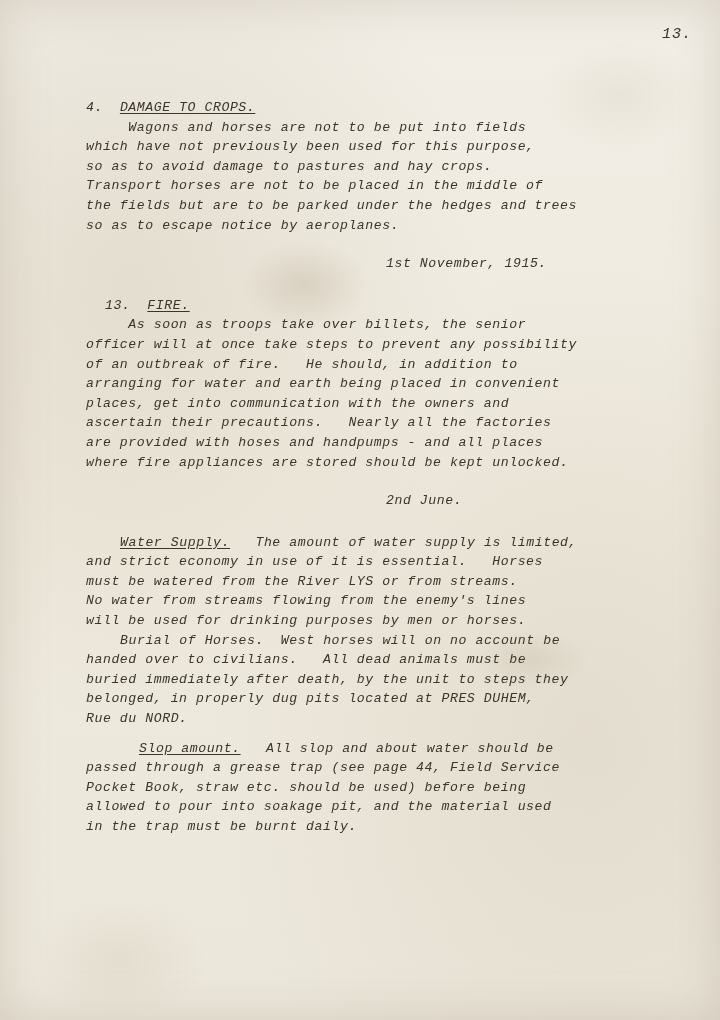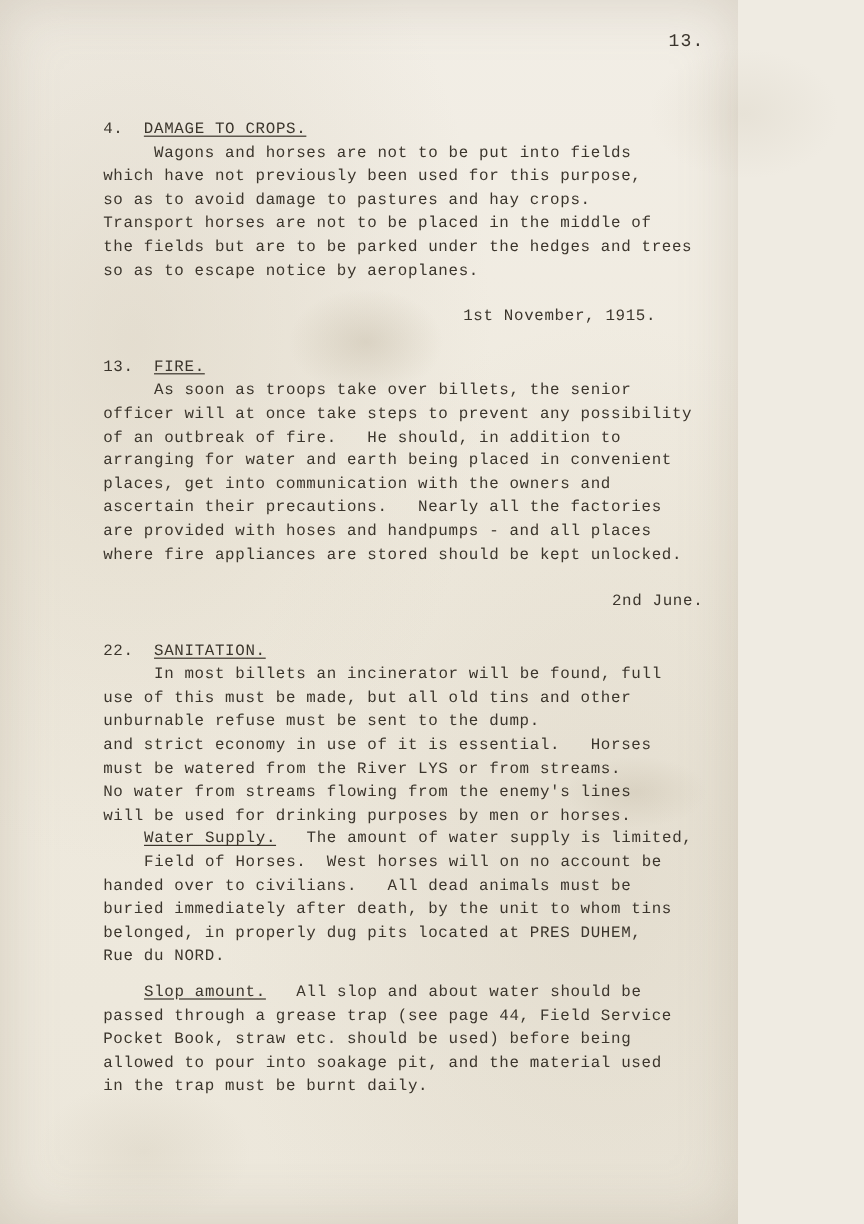--- a/index.html
+++ b/index.html
@@ -9,26 +9,27 @@
   body {
     width: 720px;
     height: 1020px;
     background: #efebe2;
     font-family: "Liberation Mono", "DejaVu Sans Mono", monospace;
     color: #2a2622;
     overflow: hidden;
   }
   #page {
     position: relative;
-    width: 615px;
+    width: 720px;
     height: 1020px;
     background:
       radial-gradient(ellipse at 18% 28%, rgba(205,195,175,0.35) 0%, rgba(205,195,175,0.0) 42%),
       radial-gradient(ellipse at 82% 72%, rgba(200,190,170,0.28) 0%, rgba(200,190,170,0.0) 45%),
       linear-gradient(180deg, #f2eee6 0%, #efeade 45%, #ece7db 100%);
+    font-style: italic;
   }
   
   .blotch {
     position: absolute;
     border-radius: 50%;
     pointer-events: none;
   }
   .b1 { left: 240px; top: 240px; width: 130px; height: 90px;
         background: radial-gradient(ellipse, rgba(176,164,140,0.30), rgba(176,164,140,0) 70%); }
   .b2 { left: 470px; top: 630px; width: 120px; height: 60px;
@@ -65,32 +66,32 @@
   }
 
   .para { margin: 0; white-space: pre-wrap; }
   .gap-s { height: 10px; }
   .gap-m { height: 19px; }
   .gap-l { height: 22px; }
 
   .heading-line {
     display: block;
     white-space: pre-wrap;
+    margin-left: 19px;
   }
   .num { display: inline; }
   .u { text-decoration: underline; text-underline-offset: 2px; }
   .indent { display: inline-block; width: 34px; }
   .center-date {
     display: block;
     padding-left: 300px;
   }
   .center-date2 {
     display: block;
     padding-left: 300px;
-    text-align: center;
   }
 
   
   #body-text .para:nth-child(odd) { margin-left: 0px; }
 </style>
 </head>
 <body>
 
 <div id="page">
 
@@ -123,34 +124,30 @@
 arranging for water and earth being placed in convenient
 places, get into communication with the owners and
 ascertain their precautions.   Nearly all the factories
 are provided with hoses and handpumps - and all places
 where fire appliances are stored should be kept unlocked.</div>
     <div class="gap-m"></div>
     <div class="para center-date2">2nd June.</div>
 
     <div class="gap-l"></div>
 
-    <div class="para heading-line"><span class="num">22.</span>  <span class="u">SANITATION.</span></div>
-    <div class="para">     In most billets an incinerator will be found, full
-use of this must be made, but all old tins and other
-unburnable refuse must be sent to the dump.</div>
 
+    <div class="para heading-line"><span class="indent"></span><span class="u">Water Supply.</span><span>   The amount of water supply is limited,</span></div>
     <div class="para">and strict economy in use of it is essential.   Horses
 must be watered from the River LYS or from streams.
 No water from streams flowing from the enemy's lines
 will be used for drinking purposes by men or horses.</div>
-    <div class="para heading-line"><span class="indent"></span><span class="u">Water Supply.</span><span>   The amount of water supply is limited,</span></div>
 
-    <div class="para heading-line"><span class="indent"></span><span>Field of Horses.</span><span>  West horses will on no account be</span></div>
+    <div class="para heading-line"><span class="indent"></span><span>Burial of Horses.</span><span>  West horses will on no account be</span></div>
     <div class="para">handed over to civilians.   All dead animals must be
-buried immediately after death, by the unit to whom tins
+buried immediately after death, by the unit to steps they
 belonged, in properly dug pits located at PRES DUHEM,
 Rue du NORD.</div>
 
     <div class="gap-s"></div>
 
     <div class="para heading-line"><span class="indent"></span><span class="u">Slop amount.</span><span>   All slop and about water should be</span></div>
     <div class="para">passed through a grease trap (see page 44, Field Service
 Pocket Book, straw etc. should be used) before being
 allowed to pour into soakage pit, and the material used
 in the trap must be burnt daily.</div>

